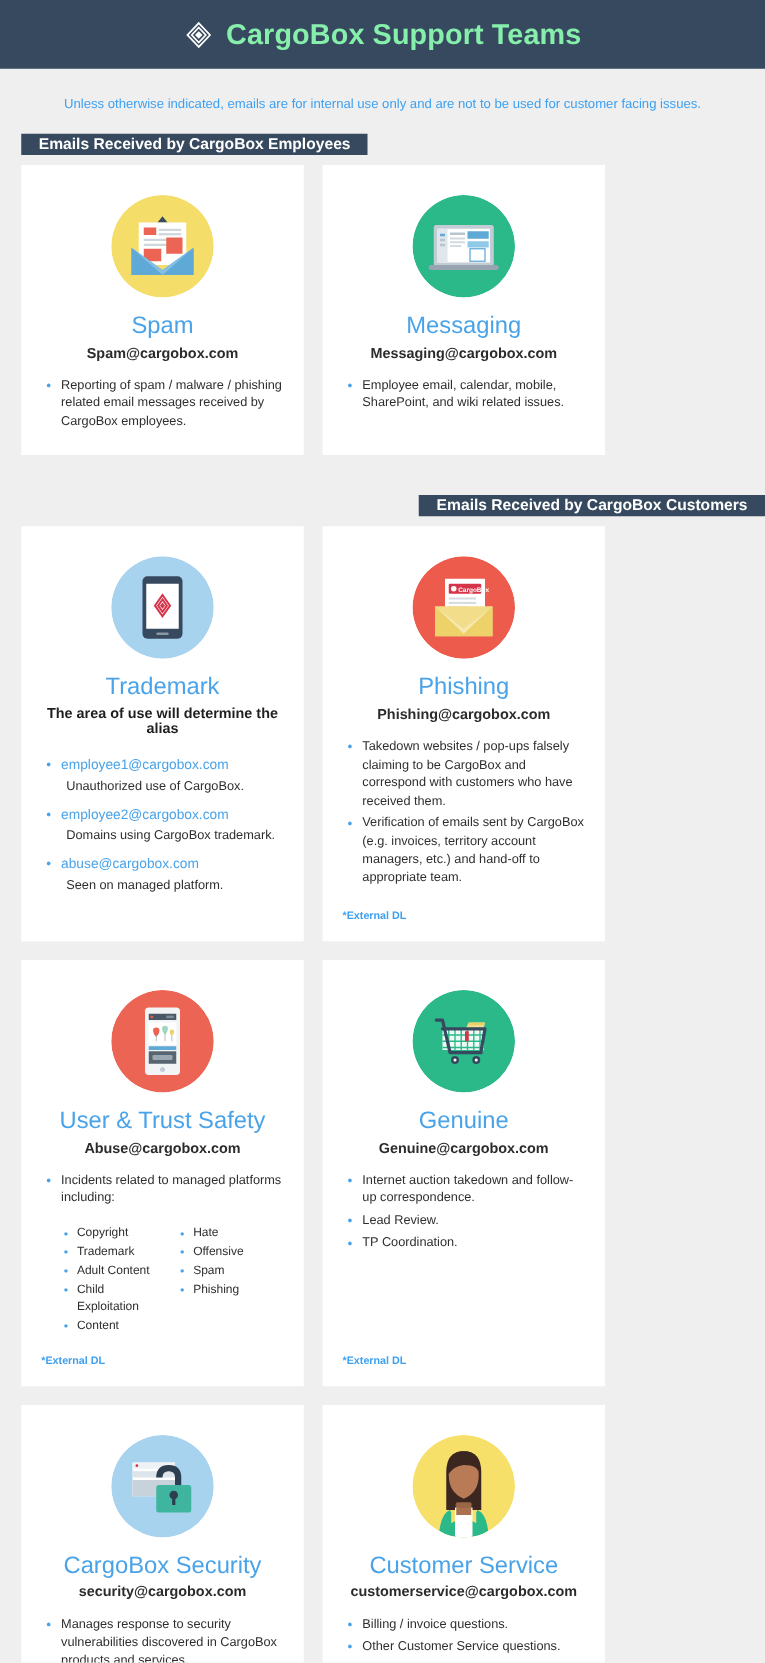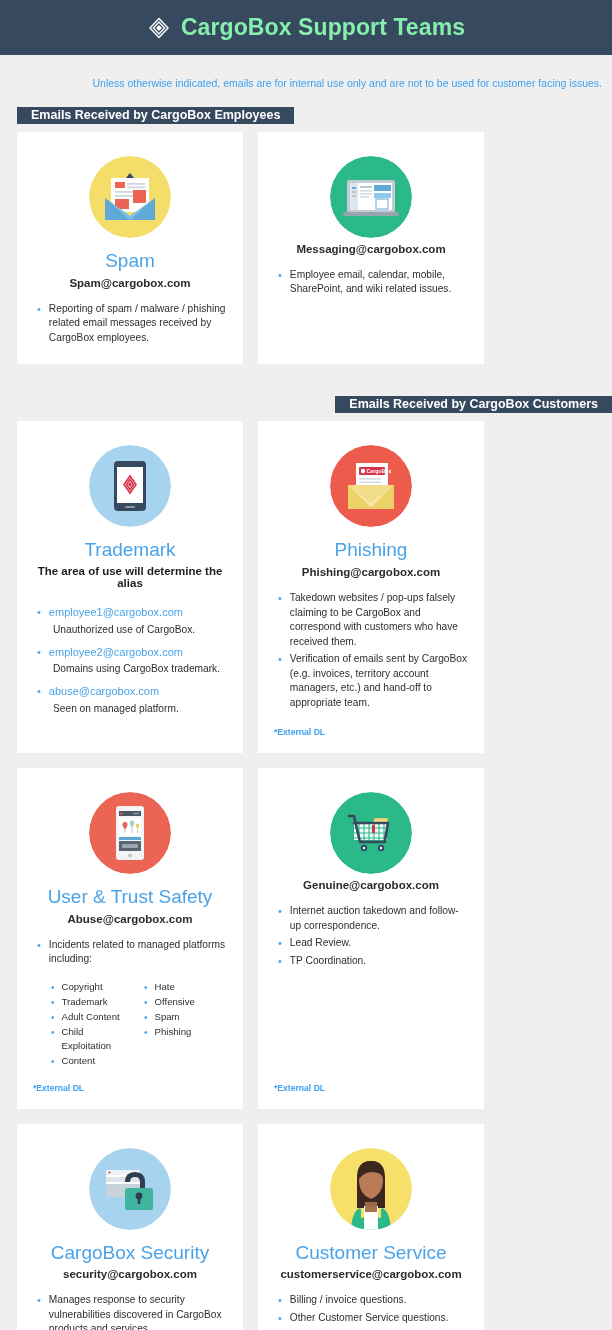--- a/index.html
+++ b/index.html
@@ -25,21 +25,21 @@
   .header-logo { width: 24px; height: 24px; flex: 0 0 auto; }
   .header-title {
     color: #86efac;
     font-size: 23px;
     font-weight: bold;
     letter-spacing: .1px;
   }
 
   
   .notice {
-    text-align: right;
+    text-align: center;
     color: #3ea0f0;
     font-size: 10.5px;
     padding: 22px 10px 18px 10px;
   }
 
   
   .banner {
     background: #36495e;
     color: #ffffff;
     font-size: 12.5px;
@@ -202,20 +202,21 @@
         <rect x="30" y="30" width="12" height="2" fill="#b9c4cd"></rect>
         <rect x="30" y="34" width="12" height="1.6" fill="#d3dae0"></rect>
         <rect x="30" y="37" width="12" height="1.6" fill="#d3dae0"></rect>
         <rect x="30" y="40" width="9" height="1.6" fill="#d3dae0"></rect>
         <rect x="44" y="29" width="17" height="6" fill="#5fa9d6"></rect>
         <rect x="44" y="37" width="17" height="5" fill="#8fc9e8"></rect>
         <rect x="46" y="43" width="12" height="10" fill="#ffffff" stroke="#5fa9d6" stroke-width="1"></rect>
         <rect x="13" y="56" width="56" height="4" rx="2" fill="#98a5b0"></rect>
       </svg>
     </div>
+    <div class="card-title">Messaging</div>
     <div class="card-email">Messaging@cargobox.com</div>
     <div class="bullets">
       <div class="bullet">
         <span class="dot">•</span>
         <span class="txt">Employee email, calendar, mobile, SharePoint, and wiki related issues.</span>
       </div>
     </div>
   </div>
 </div>
 
@@ -393,20 +394,21 @@
         <g fill="none" stroke="#36495e" stroke-width="2.6" stroke-linecap="round" stroke-linejoin="round">
           <path d="M19 24 L24 24 L30 50 L55 50"></path>
           <path d="M24 31 L58 31 L55 48"></path>
         </g>
         <circle cx="34" cy="56" r="3.2" fill="#36495e"></circle>
         <circle cx="34" cy="56" r="1.2" fill="#ffffff"></circle>
         <circle cx="51" cy="56" r="3.2" fill="#36495e"></circle>
         <circle cx="51" cy="56" r="1.2" fill="#ffffff"></circle>
       </svg>
     </div>
+    <div class="card-title">Genuine</div>
     <div class="card-email">Genuine@cargobox.com</div>
     <div class="bullets">
       <div class="bullet">
         <span class="dot">•</span>
         <span class="txt">Internet auction takedown and follow-up correspondence.</span>
       </div>
       <div class="bullet">
         <span class="dot">•</span>
         <span class="txt">Lead Review.</span>
       </div>

